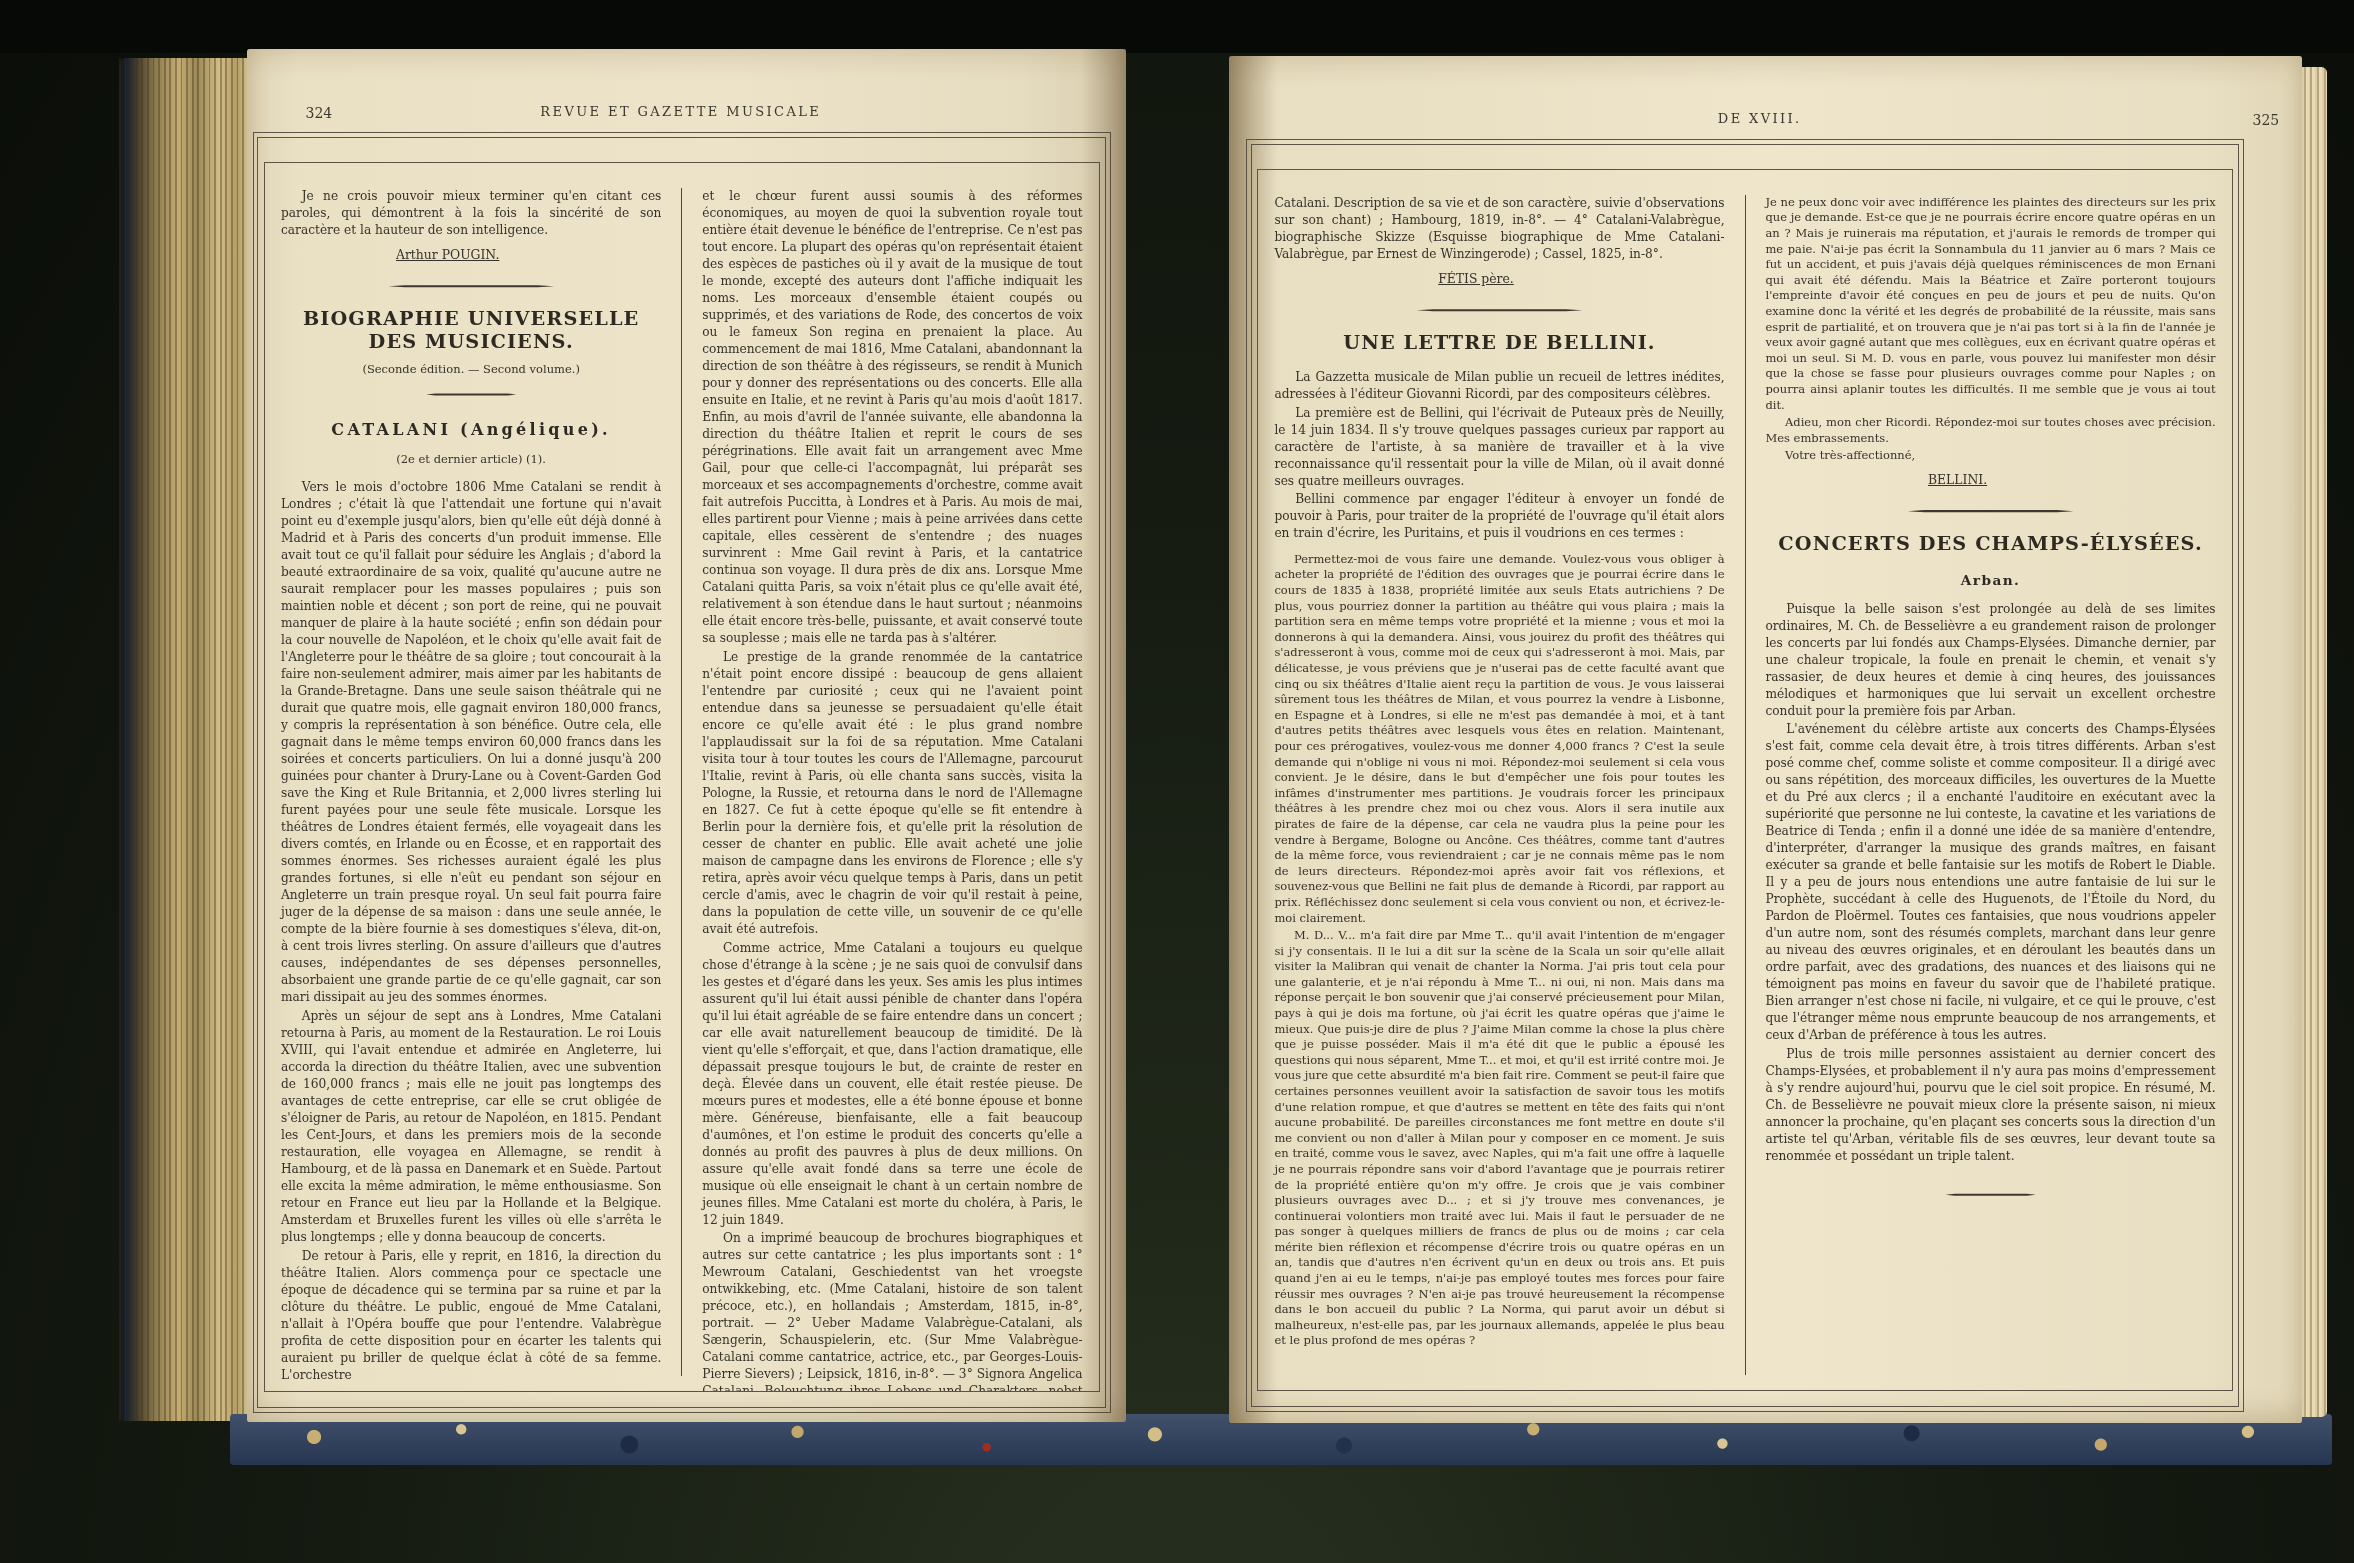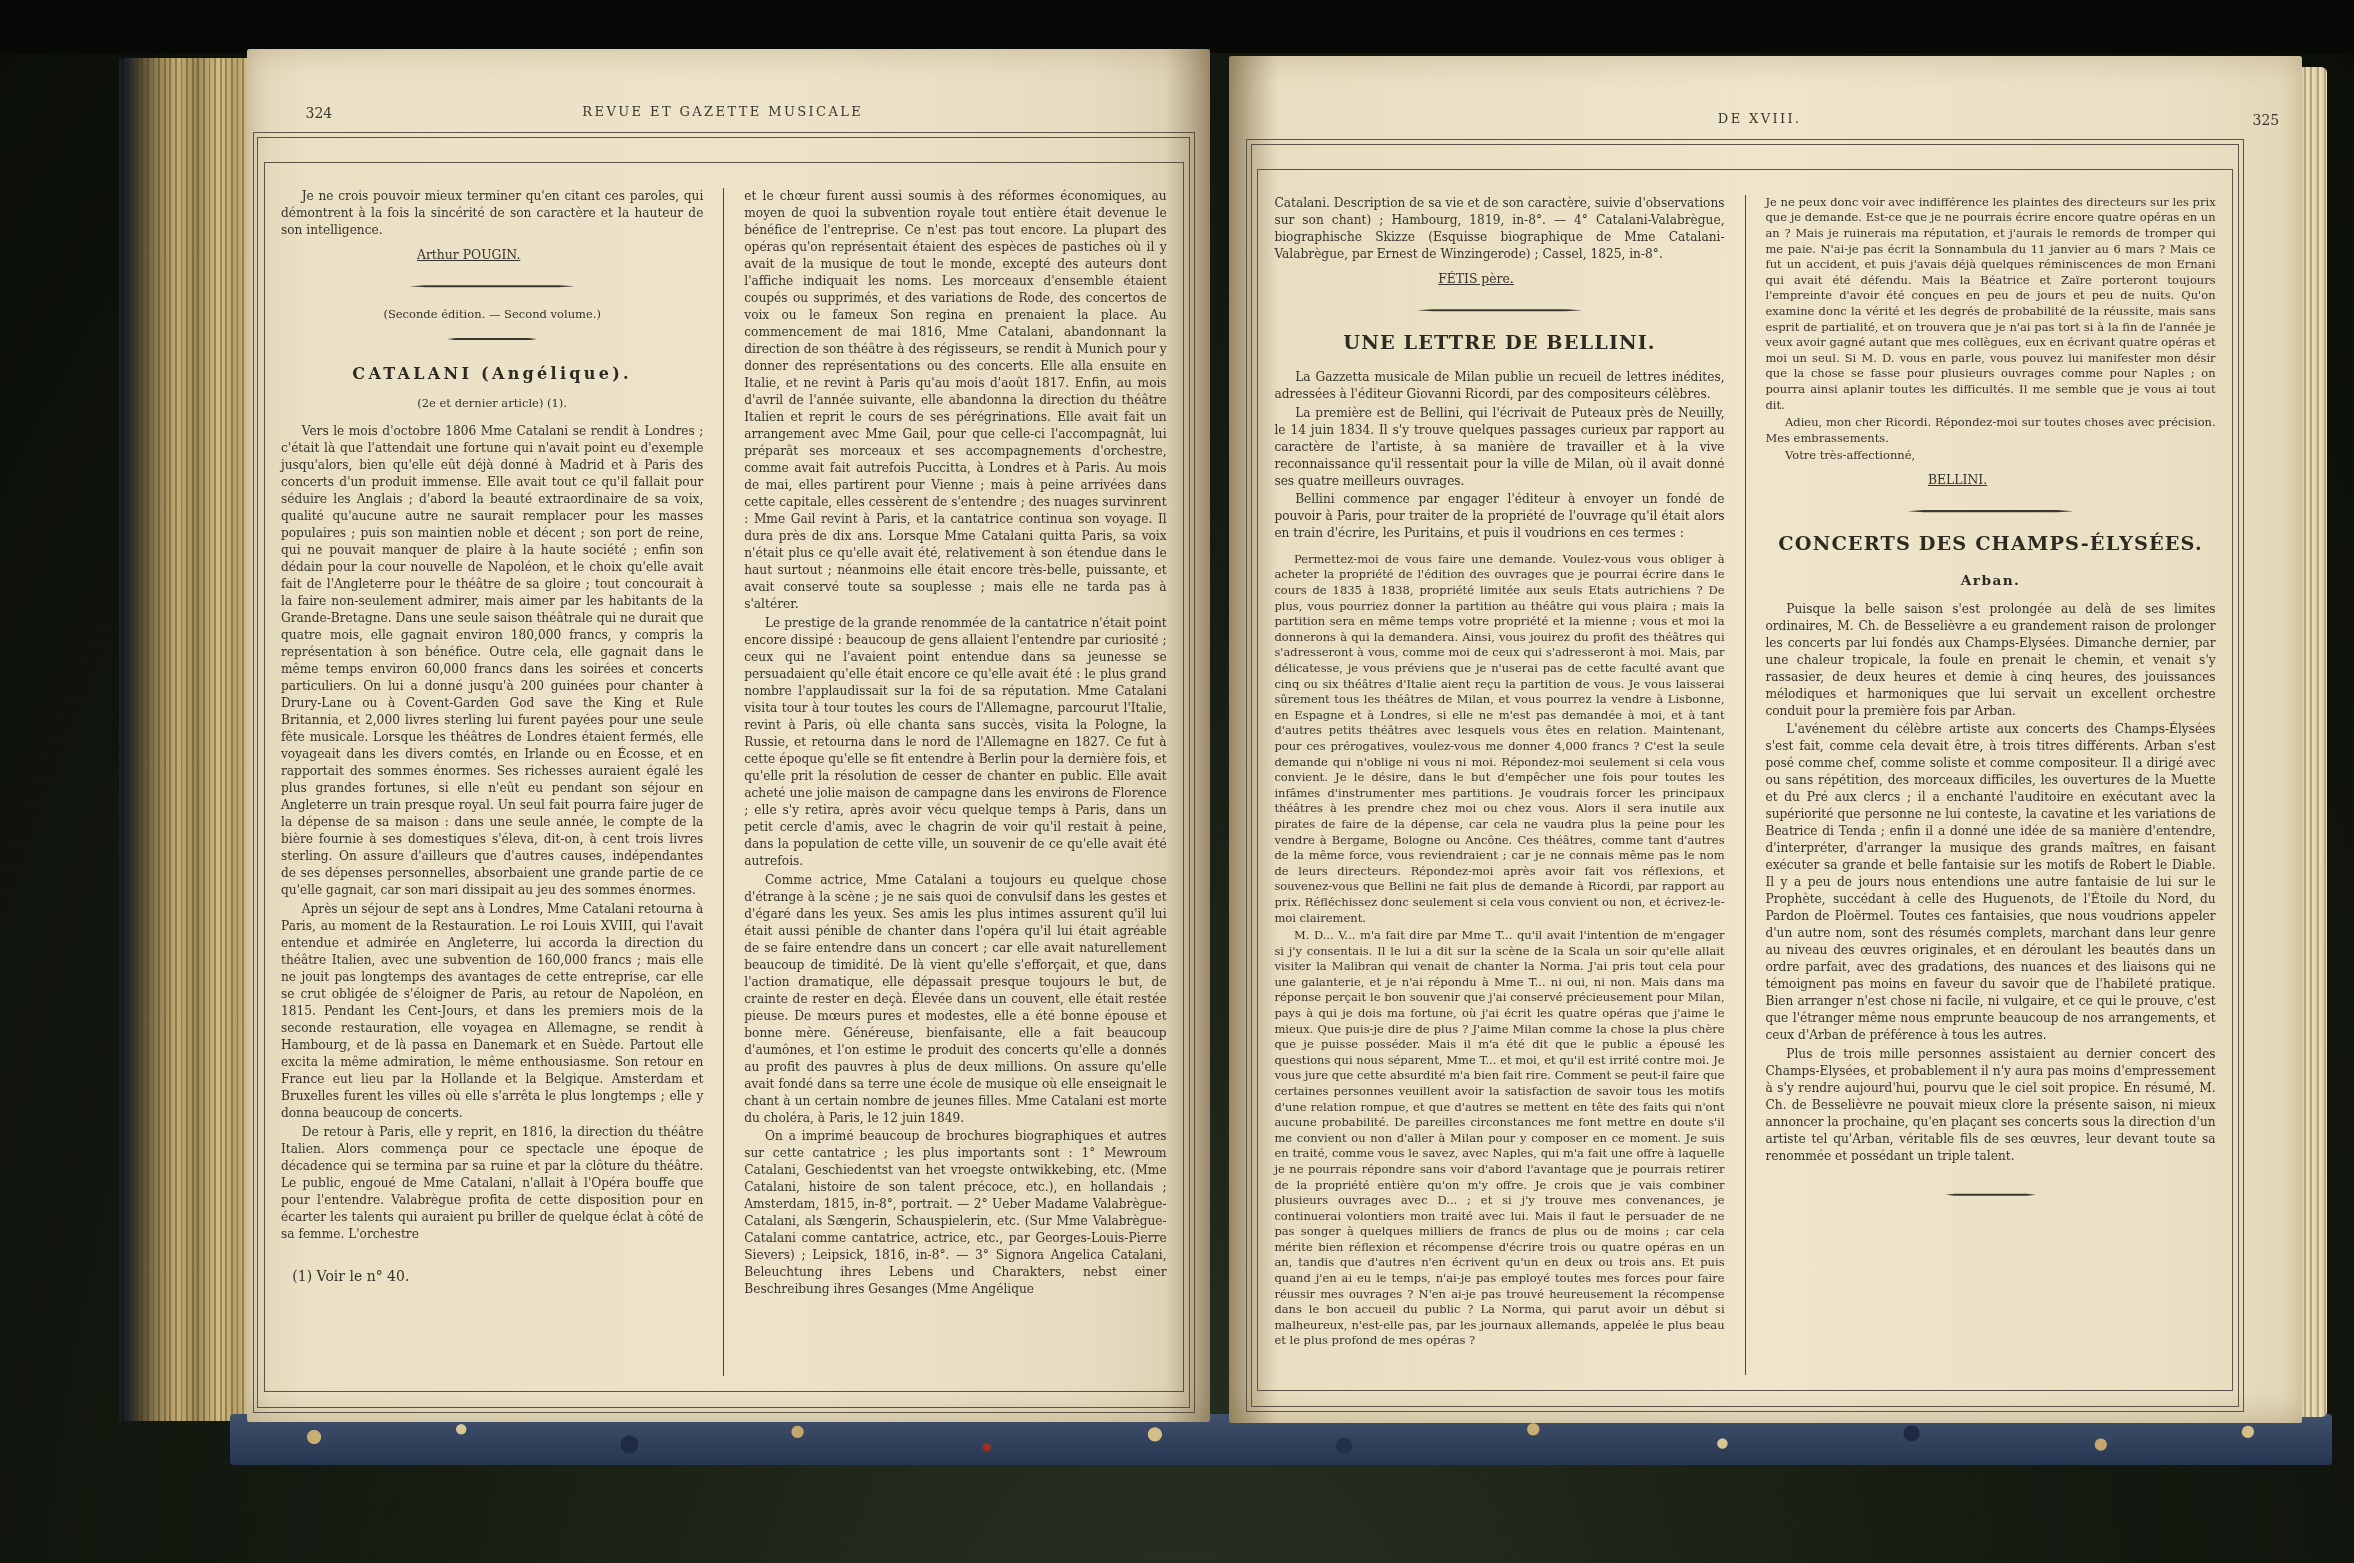--- a/index.html
+++ b/index.html
@@ -13,21 +13,21 @@
   
   .stack-left{
     position:absolute;left:119px;top:58px;width:134px;height:1363px;border-radius:7.5px 0 0 7.5px;
     background:linear-gradient(90deg,#10151b 0%,#222931 8%,#4d4530 15%,#8a7a4e 27%,#c4ad72 44%,#9c8a58 58%,#d2bd85 75%,#b49e66 88%,#ddcf9f 100%);
   }
   .stack-left::after{content:"";position:absolute;inset:0;
     background:repeating-linear-gradient(90deg,rgba(64,48,20,.38) 0 1.9px,rgba(0,0,0,0) 1.9px 5.6px);}
 
   .page{position:absolute;border-radius:2.8px;
     box-shadow:inset 0 11.3px 21px rgba(118,94,48,.14), inset 0 -13px 22.6px rgba(118,94,48,.20);}
-  .page-left{left:247px;top:49px;width:963px;height:1373px;
+  .page-left{left:247px;top:49px;width:879px;height:1373px;
     background:linear-gradient(90deg,#dfd4b5 0%,#eae1c5 6%,#ece3c9 55%,#e6dcc0 88%,#d8ccad 100%);}
   .page-left::after{content:"";position:absolute;top:0;right:0;width:45px;height:100%;
     background:linear-gradient(270deg,rgba(84,63,34,.40),rgba(84,63,34,0));}
   .page-right{left:1229px;top:56px;width:1073px;height:1367px;
     background:linear-gradient(90deg,#d7caa6 0%,#e8dec1 4%,#eee5cb 50%,#e9dfc3 90%,#e1d6b6 100%);}
   .page-right::before{content:"";position:absolute;top:0;left:0;width:49px;height:100%;
     background:linear-gradient(90deg,rgba(84,63,34,.42),rgba(84,63,34,0));}
   .page-right::after{content:"";position:absolute;top:11.3px;right:-24.5px;width:24.5px;height:calc(100% - 17px);
     border-radius:0 5.6px 5.6px 0;
     background:repeating-linear-gradient(90deg,#dccda7 0 1.9px,#b7a67d 1.9px 3.8px,#e8dbb6 3.8px 6.6px);}
@@ -102,20 +102,21 @@
   </div>
   <div class="frame-outer">
     <div class="frame-mid">
       <div class="frame-inner">
         <div class="cols">
 
           <div class="col">
             <p class="noindent" style="text-indent:1.7em">Je ne crois pouvoir mieux terminer qu'en citant ces paroles, qui démontrent à la fois la sincérité de son caractère et la hauteur de son intelligence.</p>
             <div class="sig">Arthur POUGIN.</div>
             <div class="divider"></div>
+            <div class="section-title">BIOGRAPHIE UNIVERSELLE DES MUSICIENS.</div>
             <div class="section-sub">(Seconde édition. — Second volume.)</div>
             <div class="divider short"></div>
             <div class="article-title">CATALANI (Angélique).</div>
             <div class="article-sub">(2e et dernier article) (1).</div>
             <div class="para-block">
               <p>Vers le mois d'octobre 1806 Mme Catalani se rendit à Londres ; c'était là que l'attendait une fortune qui n'avait point eu d'exemple jusqu'alors, bien qu'elle eût déjà donné à Madrid et à Paris des concerts d'un produit immense. Elle avait tout ce qu'il fallait pour séduire les Anglais ; d'abord la beauté extraordinaire de sa voix, qualité qu'aucune autre ne saurait remplacer pour les masses populaires ; puis son maintien noble et décent ; son port de reine, qui ne pouvait manquer de plaire à la haute société ; enfin son dédain pour la cour nouvelle de Napoléon, et le choix qu'elle avait fait de l'Angleterre pour le théâtre de sa gloire ; tout concourait à la faire non-seulement admirer, mais aimer par les habitants de la Grande-Bretagne. Dans une seule saison théâtrale qui ne durait que quatre mois, elle gagnait environ 180,000 francs, y compris la représentation à son bénéfice. Outre cela, elle gagnait dans le même temps environ 60,000 francs dans les soirées et concerts particuliers. On lui a donné jusqu'à 200 guinées pour chanter à Drury-Lane ou à Covent-Garden God save the King et Rule Britannia, et 2,000 livres sterling lui furent payées pour une seule fête musicale. Lorsque les théâtres de Londres étaient fermés, elle voyageait dans les divers comtés, en Irlande ou en Écosse, et en rapportait des sommes énormes. Ses richesses auraient égalé les plus grandes fortunes, si elle n'eût eu pendant son séjour en Angleterre un train presque royal. Un seul fait pourra faire juger de la dépense de sa maison : dans une seule année, le compte de la bière fournie à ses domestiques s'éleva, dit-on, à cent trois livres sterling. On assure d'ailleurs que d'autres causes, indépendantes de ses dépenses personnelles, absorbaient une grande partie de ce qu'elle gagnait, car son mari dissipait au jeu des sommes énormes.</p>
               <p>Après un séjour de sept ans à Londres, Mme Catalani retourna à Paris, au moment de la Restauration. Le roi Louis XVIII, qui l'avait entendue et admirée en Angleterre, lui accorda la direction du théâtre Italien, avec une subvention de 160,000 francs ; mais elle ne jouit pas longtemps des avantages de cette entreprise, car elle se crut obligée de s'éloigner de Paris, au retour de Napoléon, en 1815. Pendant les Cent-Jours, et dans les premiers mois de la seconde restauration, elle voyagea en Allemagne, se rendit à Hambourg, et de là passa en Danemark et en Suède. Partout elle excita la même admiration, le même enthousiasme. Son retour en France eut lieu par la Hollande et la Belgique. Amsterdam et Bruxelles furent les villes où elle s'arrêta le plus longtemps ; elle y donna beaucoup de concerts.</p>
               <p>De retour à Paris, elle y reprit, en 1816, la direction du théâtre Italien. Alors commença pour ce spectacle une époque de décadence qui se termina par sa ruine et par la clôture du théâtre. Le public, engoué de Mme Catalani, n'allait à l'Opéra bouffe que pour l'entendre. Valabrègue profita de cette disposition pour en écarter les talents qui auraient pu briller de quelque éclat à côté de sa femme. L'orchestre</p>
             </div>
             <div class="footnote">(1) Voir le n° 40.</div>

